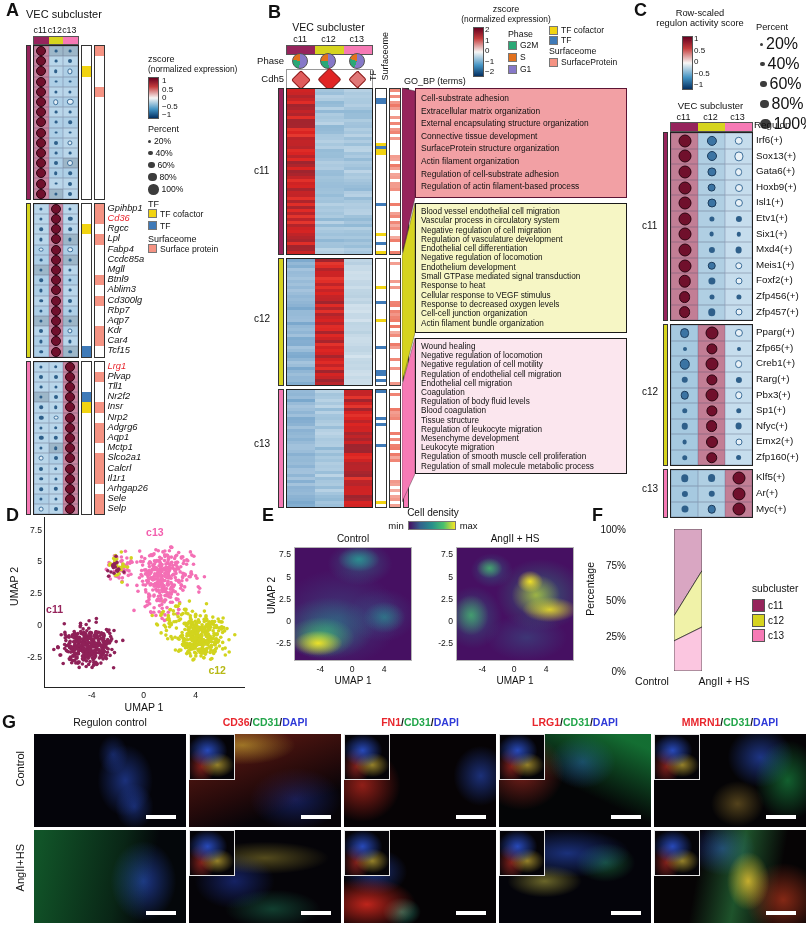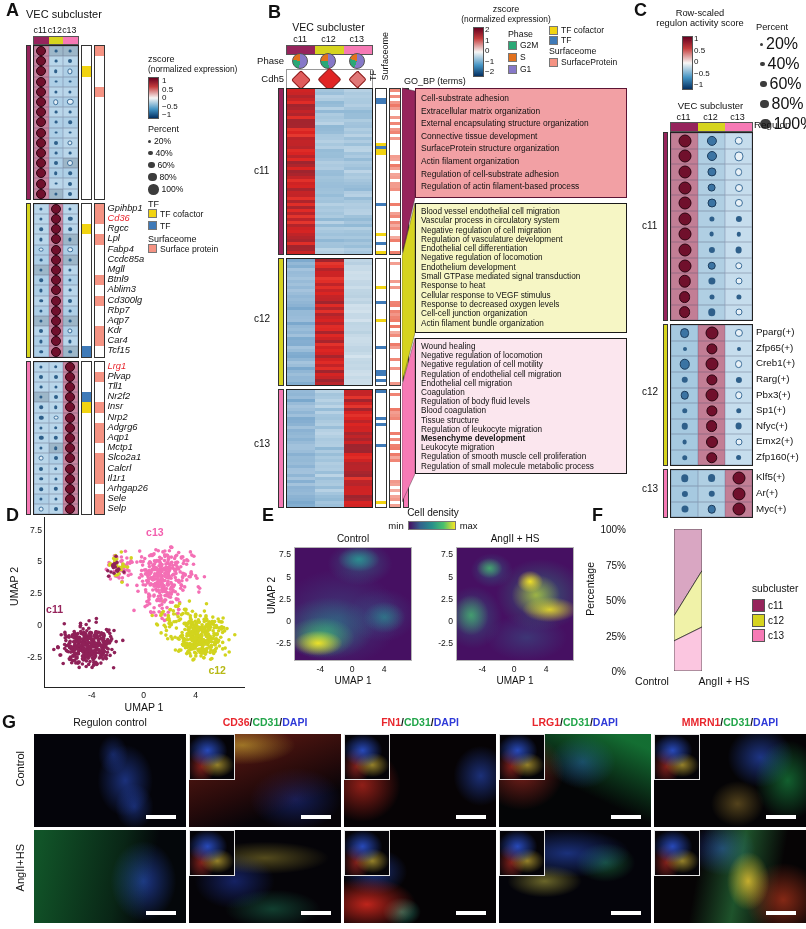--- a/index.html
+++ b/index.html
@@ -1919,21 +1919,21 @@
         <div class="go-term" style="line-height: 9.2px; font-size: 8.2px;">Wound healing</div>
         <div class="go-term" style="line-height: 9.2px; font-size: 8.2px;">Negative regulation of locomotion</div>
         <div class="go-term" style="line-height: 9.2px; font-size: 8.2px;">Negative regulation of cell motility</div>
         <div class="go-term" style="line-height: 9.2px; font-size: 8.2px;">Regulation of endothelial cell migration</div>
         <div class="go-term" style="line-height: 9.2px; font-size: 8.2px;">Endothelial cell migration</div>
         <div class="go-term" style="line-height: 9.2px; font-size: 8.2px;">Coagulation</div>
         <div class="go-term" style="line-height: 9.2px; font-size: 8.2px;">Regulation of body fluid levels</div>
         <div class="go-term" style="line-height: 9.2px; font-size: 8.2px;">Blood coagulation</div>
         <div class="go-term" style="line-height: 9.2px; font-size: 8.2px;">Tissue structure</div>
         <div class="go-term" style="line-height: 9.2px; font-size: 8.2px;">Regulation of leukocyte migration</div>
-        <div class="go-term" style="line-height: 9.2px; font-size: 8.2px; font-weight: bold;">Mesenchyme development</div>
+        <div class="go-term" style="line-height: 9.2px; font-size: 8.2px;">Mesenchyme development</div>
         <div class="go-term" style="line-height: 9.2px; font-size: 8.2px;">Leukocyte migration</div>
         <div class="go-term" style="line-height: 9.2px; font-size: 8.2px;">Regulation of smooth muscle cell proliferation</div>
         <div class="go-term" style="line-height: 9.2px; font-size: 8.2px;">Regulation of small molecule metabolic process</div>
       </div>
   </div>
 
   <div class="abs" style="left:630px;top:2px;width:176px;height:516px;">
     <div class="abs plabel" style="left:4px;top:-2px;">C</div>
     <div class="abs" style="left:10px;top:6px;width:120px;text-align:center;font-size:9.3px;">Row-scaled</div>
     <div class="abs" style="left:10px;top:16px;width:120px;text-align:center;font-size:9.3px;">regulon activity score</div>
@@ -2109,20 +2109,34 @@
               <div class="c-cell" style="background: rgb(194, 126, 149);">
                 <div class="a-dot" style="height: 11.8px; width: 11.8px; background: rgb(112, 16, 44); border: 0.7px solid rgb(44, 5, 18);"></div>
               </div>
               <div class="c-cell" style="background: rgb(176, 207, 227);">
                 <div class="a-dot" style="height: 7.5px; width: 7.5px; background: rgb(46, 95, 138);"></div>
               </div>
               <div class="c-cell" style="background: rgb(198, 221, 237);">
                 <div class="a-dot" style="height: 7px; width: 7px; background: rgb(233, 241, 247); border: 0.9px solid rgb(60, 110, 153);"></div>
               </div>
             </div>
+          </div>
+          <div class="c-names">
+            <div class="c-name">Irf6(+)</div>
+            <div class="c-name">Sox13(+)</div>
+            <div class="c-name">Gata6(+)</div>
+            <div class="c-name">Hoxb9(+)</div>
+            <div class="c-name">Isl1(+)</div>
+            <div class="c-name">Etv1(+)</div>
+            <div class="c-name">Six1(+)</div>
+            <div class="c-name">Mxd4(+)</div>
+            <div class="c-name">Meis1(+)</div>
+            <div class="c-name">Foxf2(+)</div>
+            <div class="c-name">Zfp456(+)</div>
+            <div class="c-name">Zfp457(+)</div>
           </div>
         </div>
         <div class="c-cluster">
           <div class="c-side" style="background: rgb(214, 212, 31);"></div>
           <div class="c-matrix">
             <div class="c-row">
               <div class="c-cell" style="background: rgb(166, 201, 224);">
                 <div class="a-dot" style="height: 9.8px; width: 9.8px; background: rgb(59, 116, 163); border: 0.7px solid rgb(28, 60, 92);"></div>
               </div>
               <div class="c-cell" style="background: rgb(194, 126, 149);">

